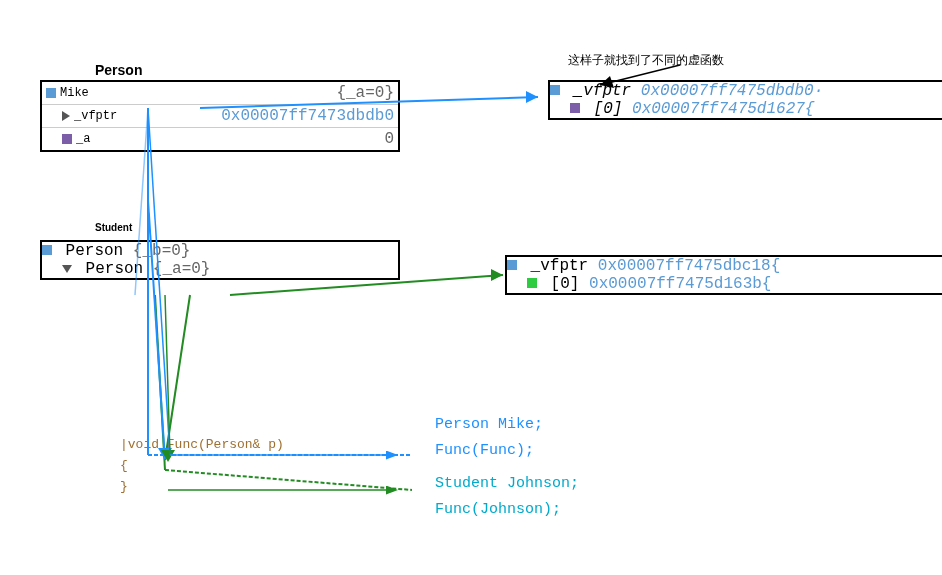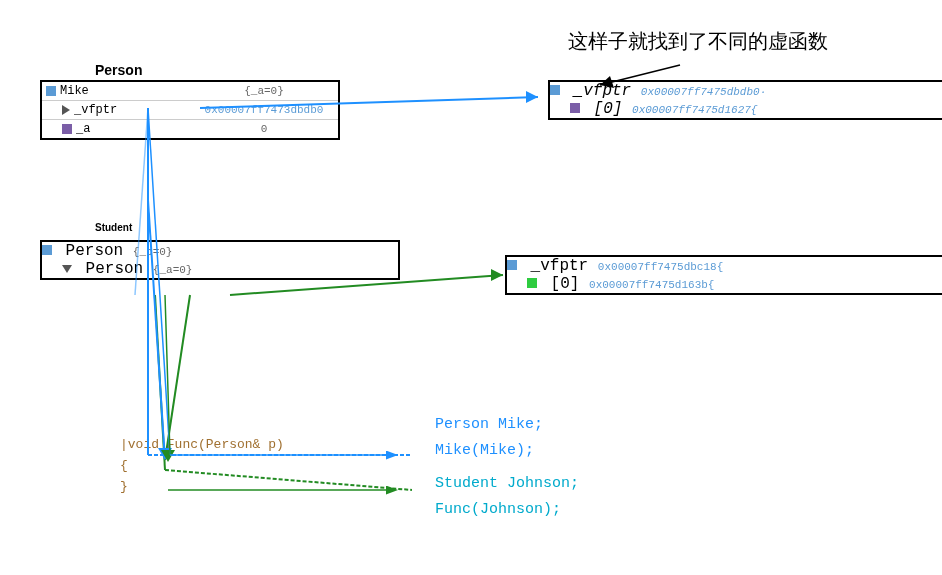--- a/index.html
+++ b/index.html
@@ -27,21 +27,21 @@
       font-weight: bold;
       color: #000;
       font-family: Arial, sans-serif;
     }
 
     
     .person-box {
       position: absolute;
       top: 80px;
       left: 40px;
-      width: 300px;
+      width: 360px;
       border: 2px solid #000;
       background: #fff;
     }
 
     .person-box .row {
       display: flex;
       align-items: center;
       border-bottom: 1px solid #ccc;
       padding: 2px 4px;
       font-size: 12px;
@@ -91,22 +91,22 @@
       flex-shrink: 0;
     }
 
     .name-col {
       flex: 1;
       color: #000;
     }
 
     .value-col {
       color: #5b9bd5;
-      font-size: 11px;
-      text-align: center;
+      font-size: 16px;
+      text-align: right;
       min-width: 140px;
     }
 
     .value-gray {
       color: #666;
     }
 
     
     .vfptr-box-person {
       position: absolute;
@@ -152,23 +152,23 @@
     .row-indent1 {
       padding-left: 20px !important;
     }
     .row-indent2 {
       padding-left: 36px !important;
     }
 
     
     .chinese-label {
       position: absolute;
-      top: 28px;
+      top: 52px;
       left: 568px;
-      font-size: 20px;
+      font-size: 12px;
       color: #000;
       font-family: Liberation Mono, monospace;
     }
 
     
     .code-func {
       position: absolute;
       top: 435px;
       left: 120px;
       font-size: 13px;
@@ -265,21 +265,21 @@
   </div>
 
   <div class="code-func">
     <div>|void Func(Person&amp; p)</div>
     <div>{</div>
     <div>}</div>
   </div>
 
   <div class="code-main">
     <div class="code-blue">Person Mike;</div>
-    <div class="code-blue">Mike(Mike);</div>
+    <div class="code-blue">Func(Func);</div>
     <div style="height:8px;"></div>
     <div class="code-cyan">Student Johnson;</div>
     <div class="code-cyan">Func(Johnson);</div>
   </div>
 
   <svg class="arrows-svg">
 
     <line x1="200" y1="108" x2="538" y2="97" stroke="#1e90ff" stroke-width="2"></line>
     <polygon points="538,97 526,91 526,103" fill="#1e90ff"></polygon>
 

